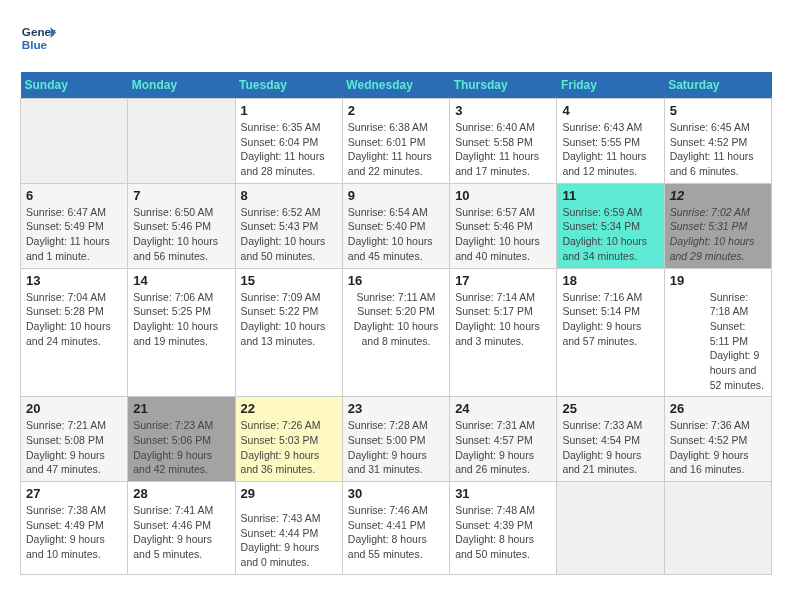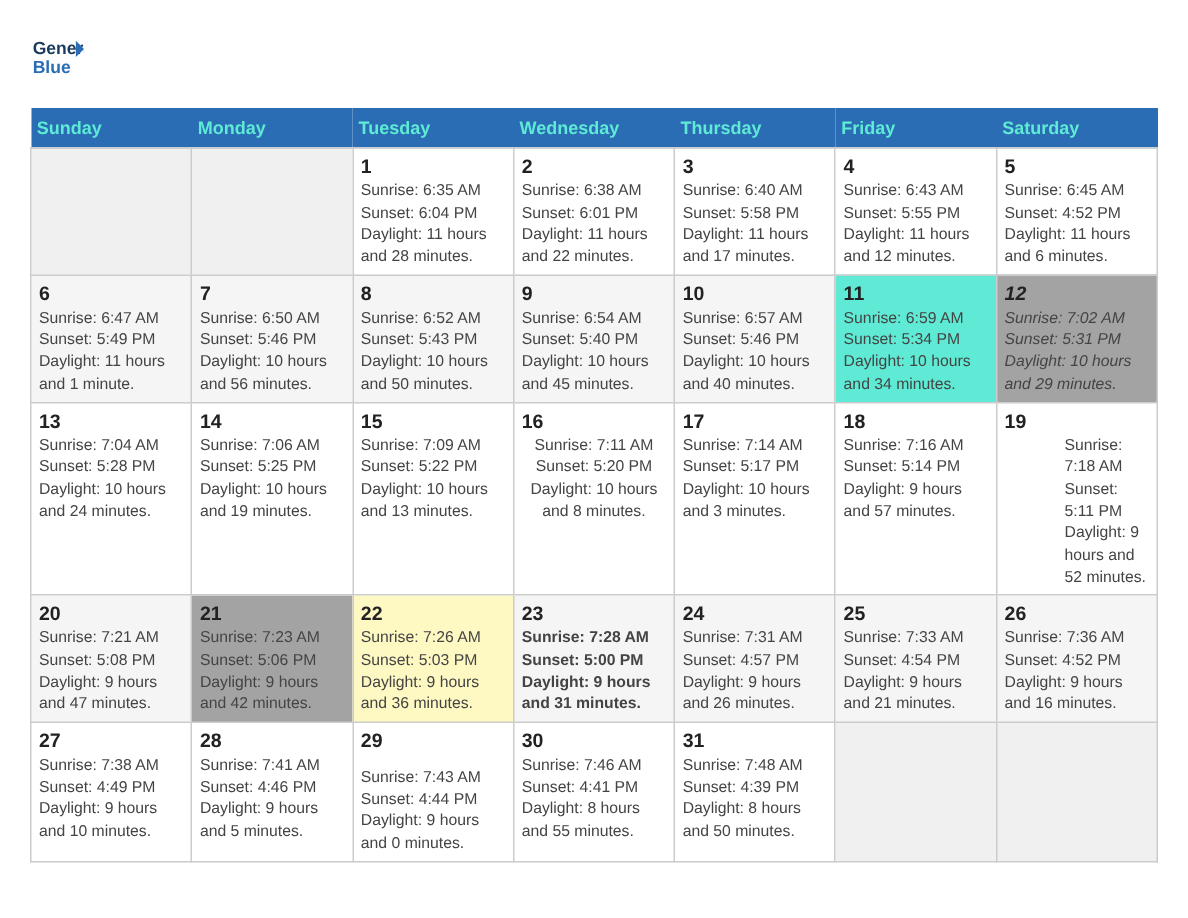--- a/index.html
+++ b/index.html
@@ -241,21 +241,21 @@
 Daylight: 9 hours and 42 minutes.</div>
         </td>
         <td style="background: #fef9c3;">
           <span class="day-num">22</span>
           <div class="day-info" style="white-space: pre-line;">Sunrise: 7:26 AM
 Sunset: 5:03 PM
 Daylight: 9 hours and 36 minutes.</div>
         </td>
         <td style="background: rgb(245, 245, 245);">
           <span class="day-num">23</span>
-          <div class="day-info" style="white-space: pre-line; font-weight: bold;">Sunrise: 7:28 AM
+          <div class="day-info" style="white-space: pre-line;">Sunrise: 7:28 AM
 Sunset: 5:00 PM
 Daylight: 9 hours and 31 minutes.</div>
         </td>
         <td style="background: rgb(245, 245, 245);">
           <span class="day-num">24</span>
           <div class="day-info" style="white-space: pre-line;">Sunrise: 7:31 AM
 Sunset: 4:57 PM
 Daylight: 9 hours and 26 minutes.</div>
         </td>
         <td style="background: rgb(245, 245, 245);">

